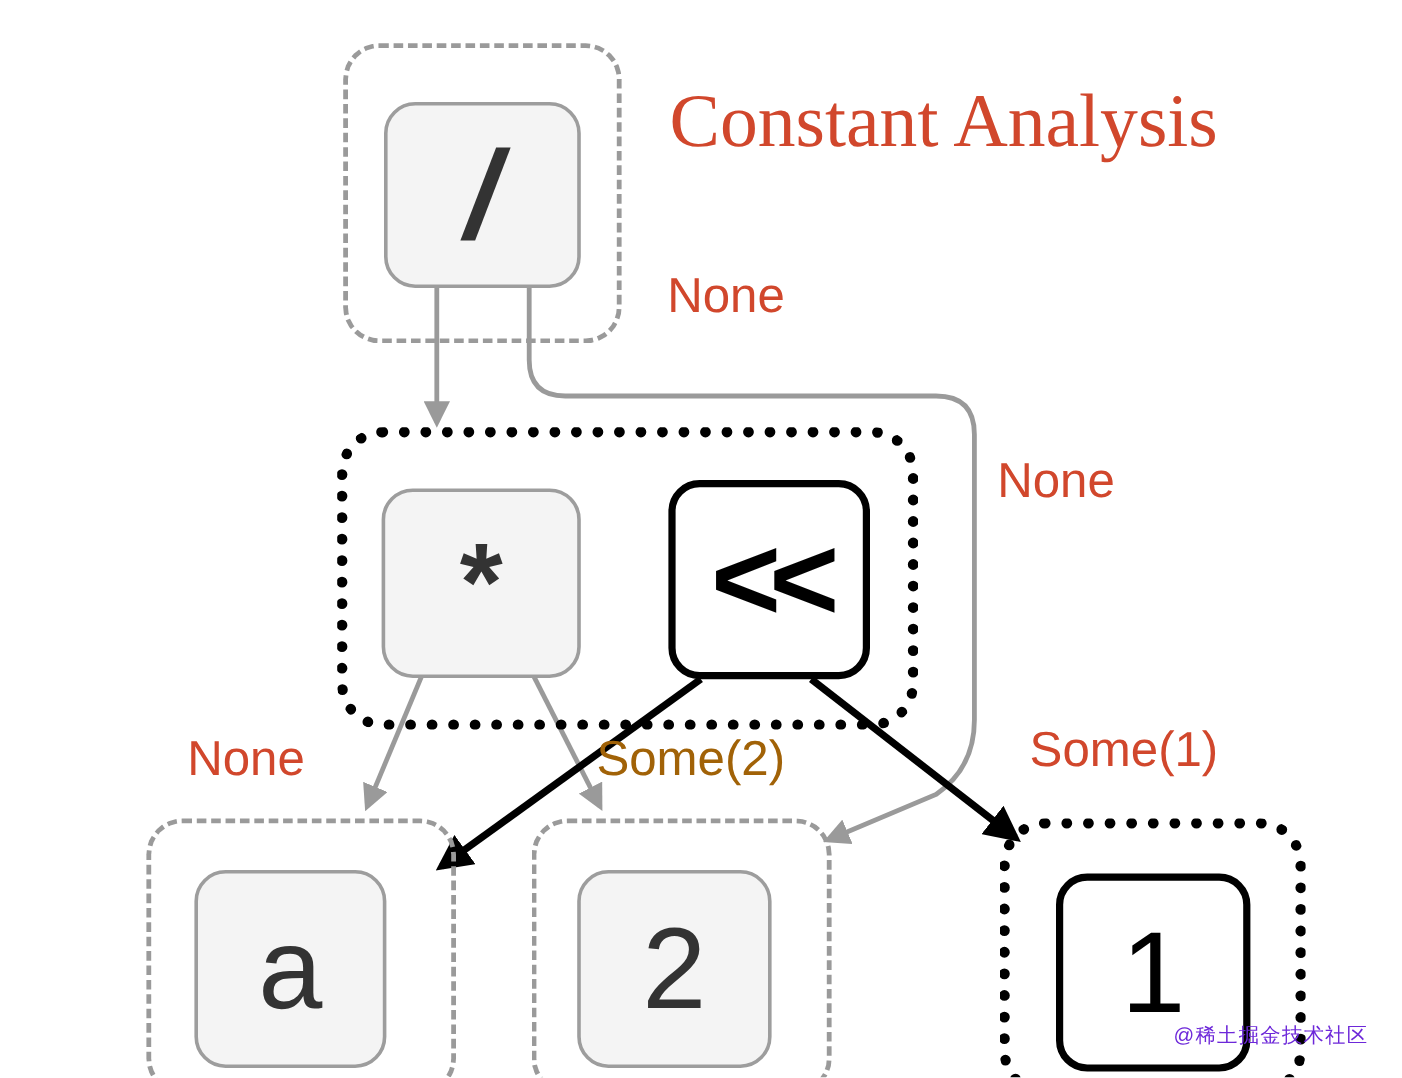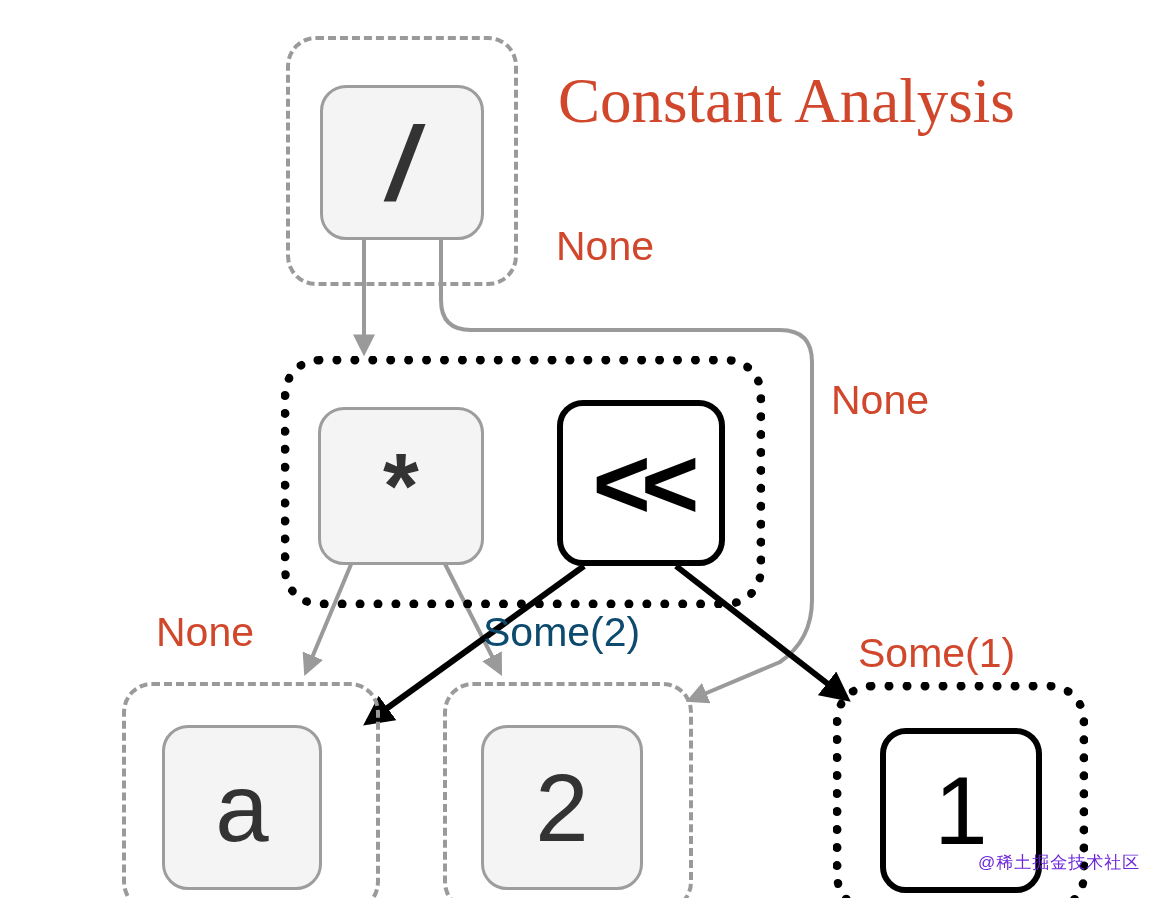--- a/index.html
+++ b/index.html
@@ -156,19 +156,19 @@
   </div>
 
   <div class="label title" style="left:558px; top:70px; color:#d1472c;">Constant Analysis</div>
 
   <div class="label anno" style="left:556px; top:226px; color:#d1472c;">None</div>
 
   <div class="label anno" style="left:831px; top:380px; color:#d1472c;">None</div>
 
   <div class="label anno" style="left:156px; top:612px; color:#d1472c;">None</div>
 
-  <div class="label anno" style="left:483px; top:612px; color:#0c4a6e;">Some(2)</div>
+  <div class="label anno" style="left:497px; top:612px; color:#a16207;">Some(2)</div>
 
-  <div class="label anno" style="left:858px; top:633px; color:#d1472c;">Some(1)</div>
+  <div class="label anno" style="left:858px; top:604px; color:#d1472c;">Some(1)</div>
 
   <div class="watermark" style="left:978px; top:851px;">@稀土掘金技术社区</div>
 
 </div>
 
 </body></html>

